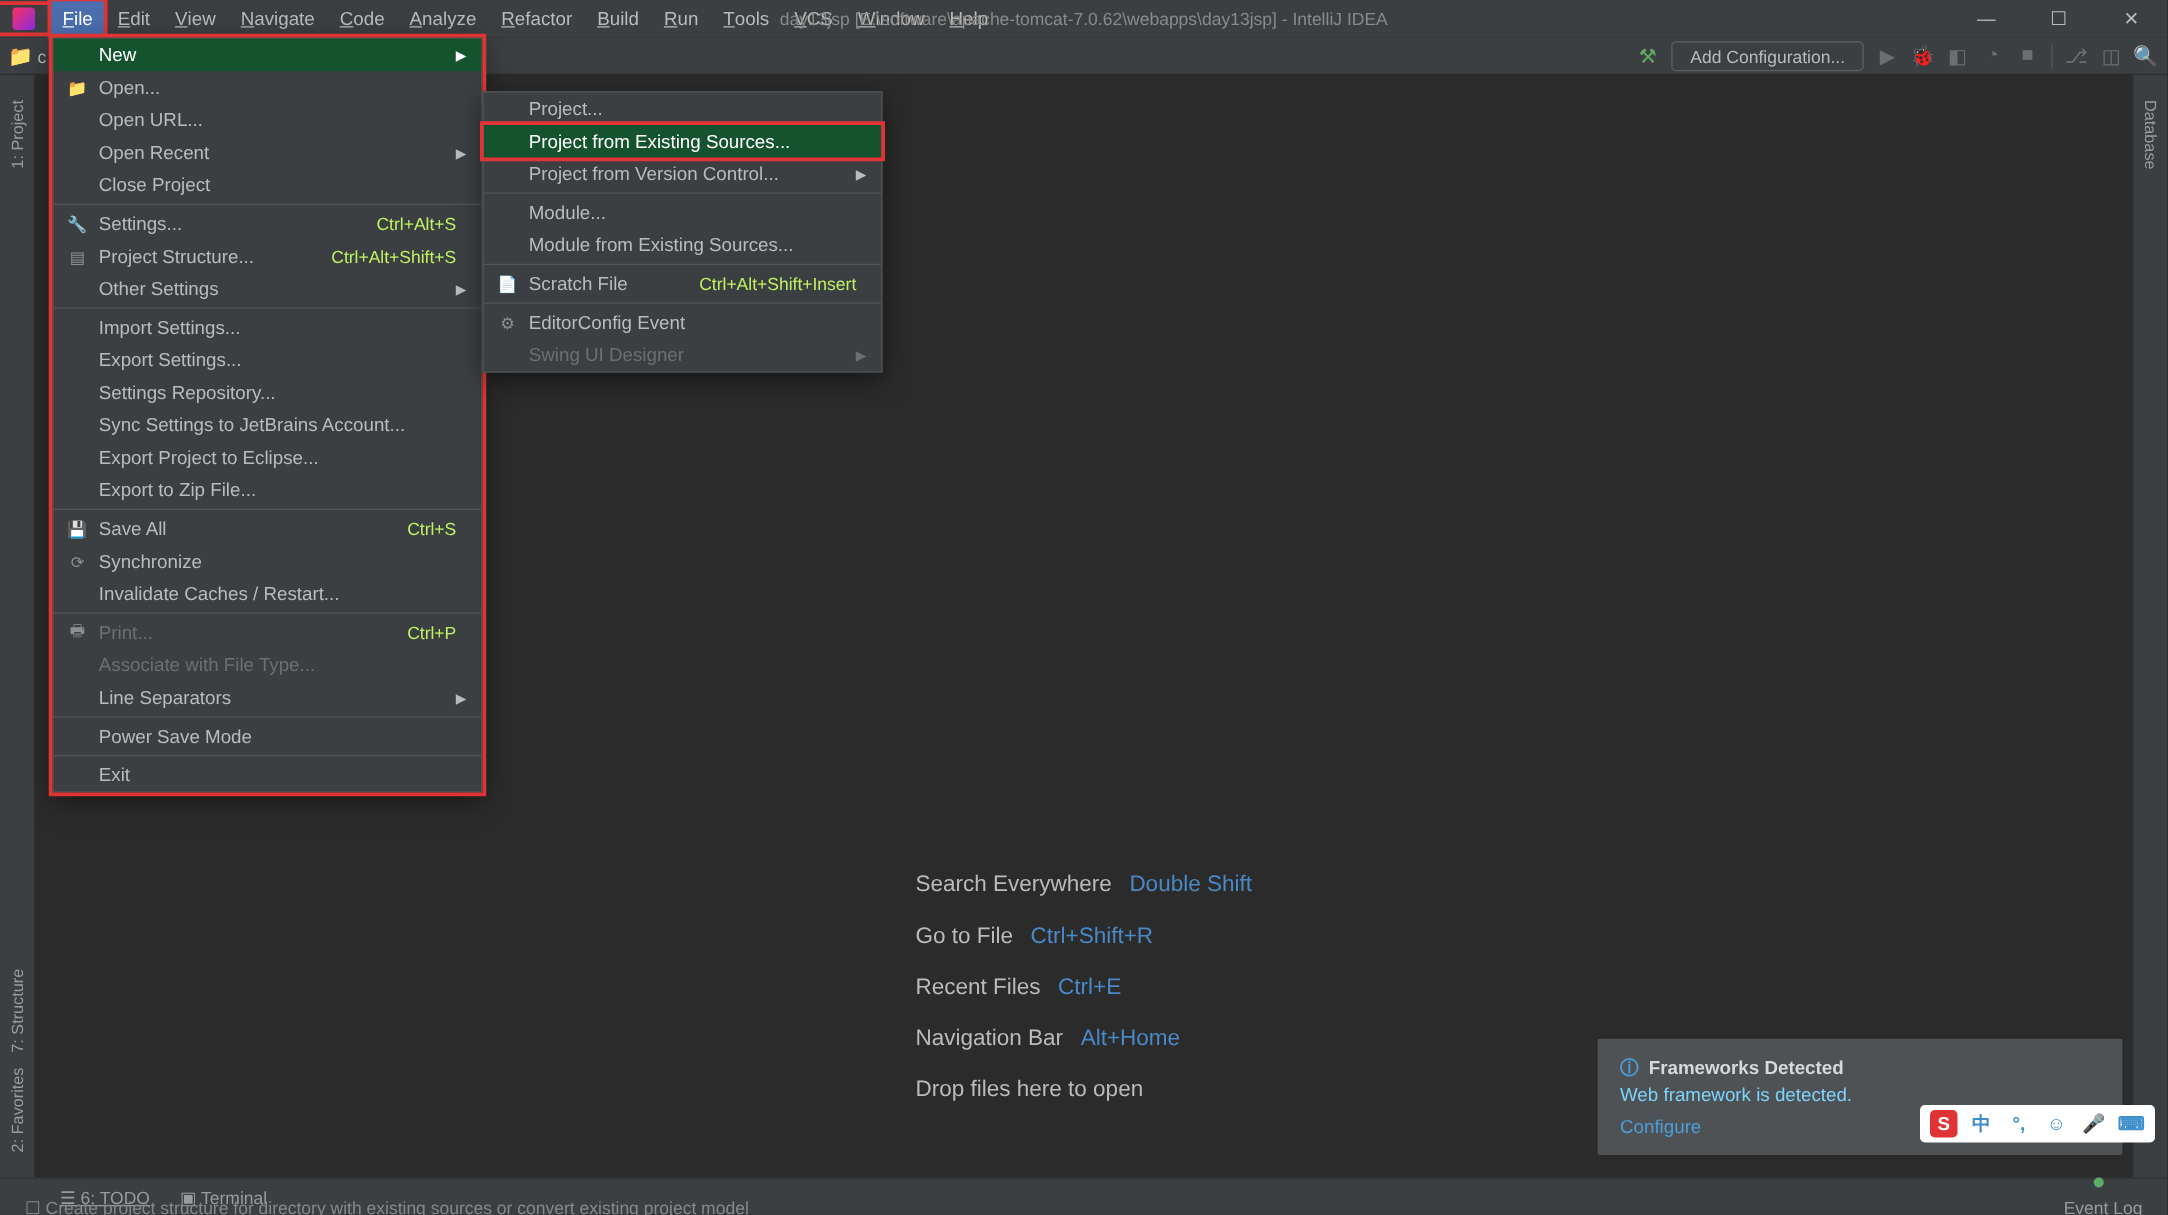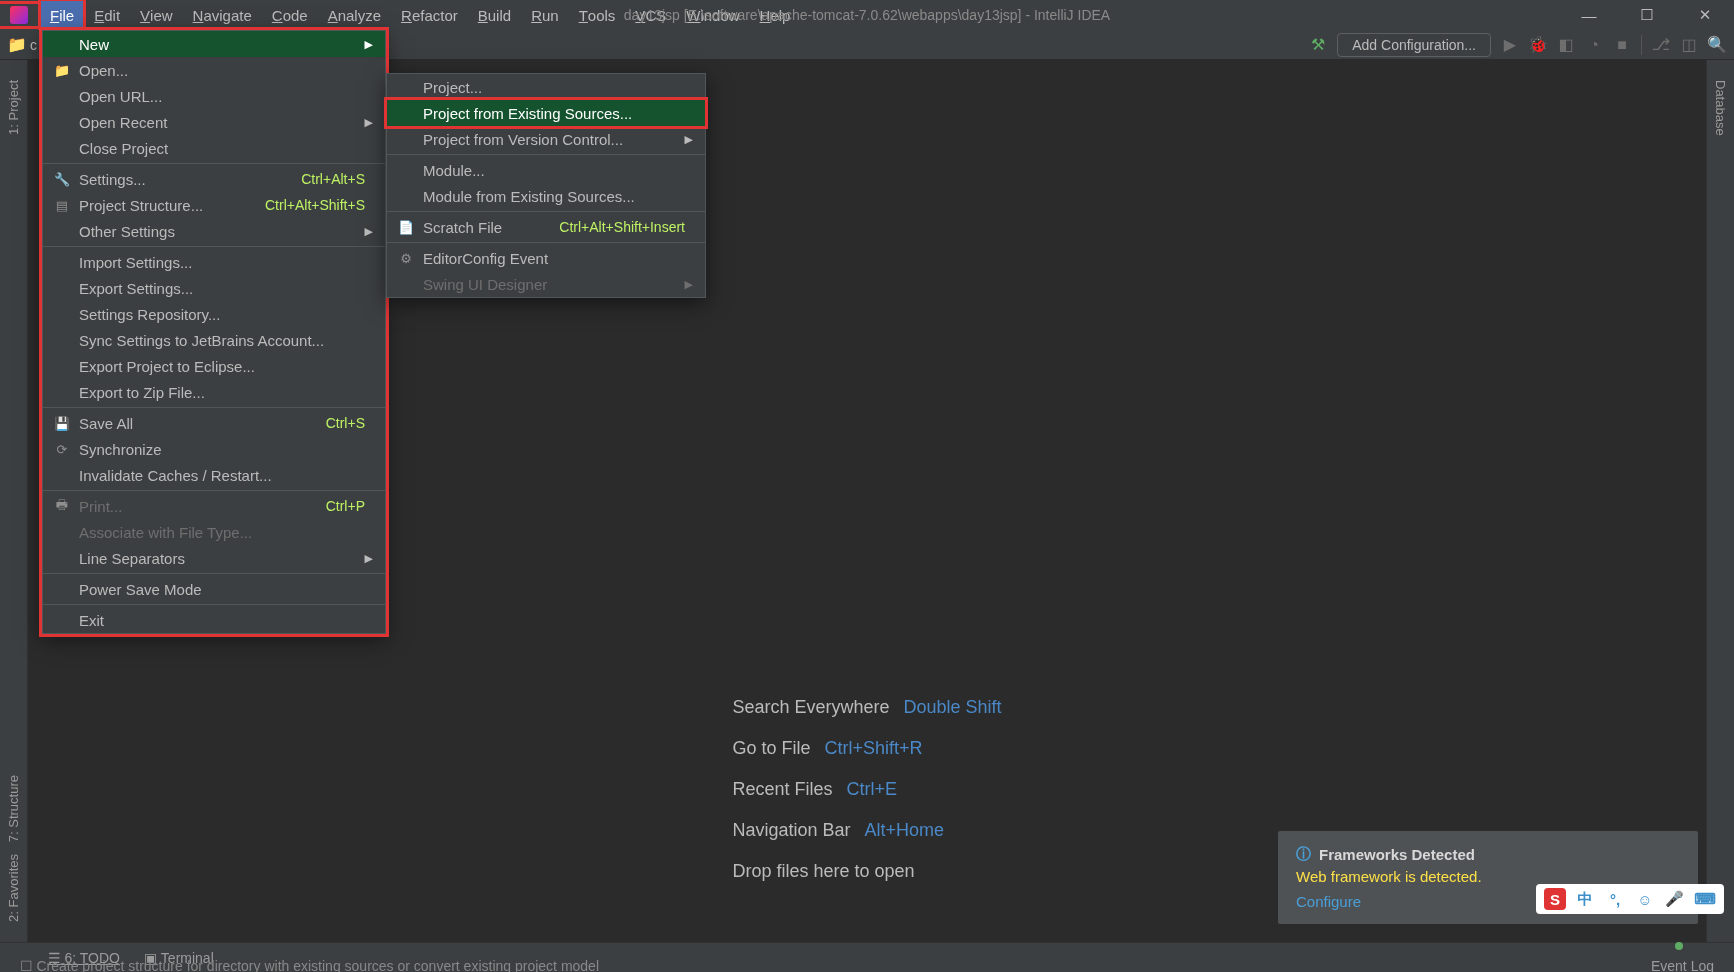--- a/index.html
+++ b/index.html
@@ -35,21 +35,21 @@
 .dd-item { height: 26px; display: flex; align-items: center; padding: 0 14px 0 36px; position: relative; color: #bbbbbb; font-size: 15px; }
 .dd-item.highlight { background: #14532d; color: #fff; }
 .dd-item.disabled { color: #6e6e6e; }
 .dd-item .arrow { position: absolute; right: 12px; font-size: 11px; }
 .dd-item .kbd { position: absolute; right: 20px; font-size: 14px; color: #bef264; }
 .dd-sep { height: 1px; background: #515658; margin: 2px 0; }
 .dd-icn { position: absolute; left: 10px; width: 18px; height: 18px; display: flex; align-items: center; justify-content: center; font-size: 13px; color: #8f8f8f; }
 .red-box { outline: 3px solid #e03434; }
 .notif { position: absolute; right: 36px; bottom: 48px; width: 420px; background: #4e5254; border-radius: 2px; padding: 14px 18px; font-size: 15px; }
 .notif-title { color: #d8d8d8; font-weight: 600; display: flex; align-items: center; gap: 8px; }
-.notif-body { color: #fde047; margin-top: 4px; }
+.notif-body { color: #7dd3fc; margin-top: 4px; }
 .notif-link { color: #4a9fd8; margin-top: 8px; display: inline-block; }
 .ime-bar { position: absolute; right: 10px; bottom: 58px; background: #fff; border-radius: 4px; display: flex; align-items: center; padding: 4px 8px; gap: 8px; z-index: 200; }
 .ime-icon { width: 22px; height: 22px; display: flex; align-items: center; justify-content: center; font-weight: bold; }
 .green-dot { width: 8px; height: 8px; background: #5fad65; border-radius: 50%; display: inline-block; margin-right: 6px; }
 </style>
 </head>
 <body>
 
 <div class="titlebar">
   <div class="app-icon-box">

